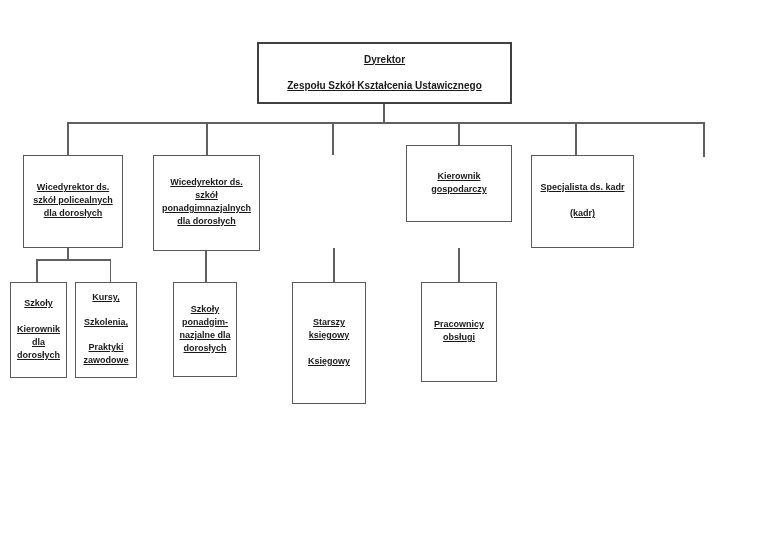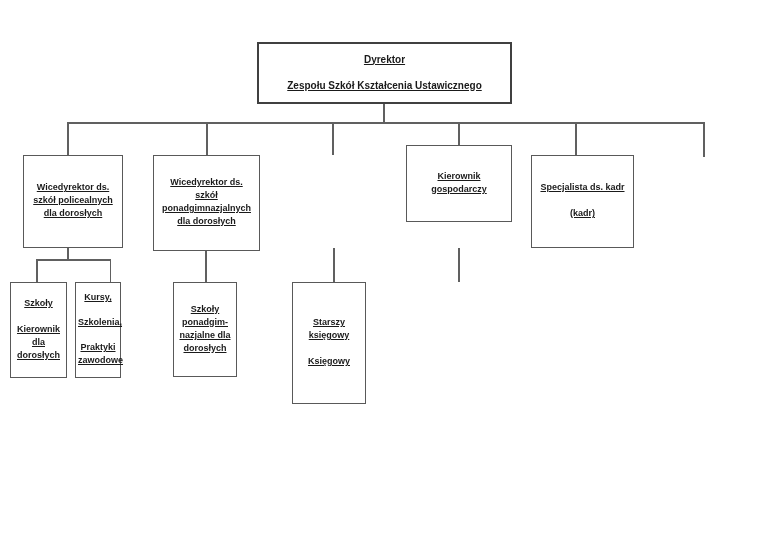--- a/index.html
+++ b/index.html
@@ -89,34 +89,38 @@
   <div class="vl" style="left:333.25px;top:248px;height:34px"></div>
   <div class="vl" style="left:458.25px;top:248px;height:34px"></div>
 
   <div class="box" style="left:10px;top:282px;width:57px;height:96px">
       <div class="line">Szkoły</div>
       <div class="line"></div>
       <div class="line">Kierownik</div>
       <div class="line">dla</div>
       <div class="line">dorosłych</div>
     </div>
-  <div class="box" style="left:75px;top:282px;width:46px;height:96px">
+  <div class="box" style="left:75px;top:282px;width:62px;height:96px">
       <div class="line">Kursy,</div>
       <div class="line"></div>
       <div class="line">Szkolenia,</div>
       <div class="line"></div>
       <div class="line">Praktyki</div>
       <div class="line">zawodowe</div>
     </div>
   <div class="box" style="left:173px;top:282px;width:64px;height:95px">
       <div class="line">Szkoły</div>
       <div class="line">ponadgim-</div>
       <div class="line">nazjalne dla</div>
       <div class="line">dorosłych</div>
     </div>
   <div class="box" style="left:292px;top:282px;width:74px;height:122px">
       <div class="line">Starszy</div>
       <div class="line">księgowy</div>
       <div class="line"></div>
       <div class="line">Księgowy</div>
     </div>
+  <div class="box" style="left:421px;top:282px;width:76px;height:100px">
+      <div class="line">Pracownicy</div>
+      <div class="line">obsługi</div>
+    </div>
 
 </div>
 
 </body></html>

